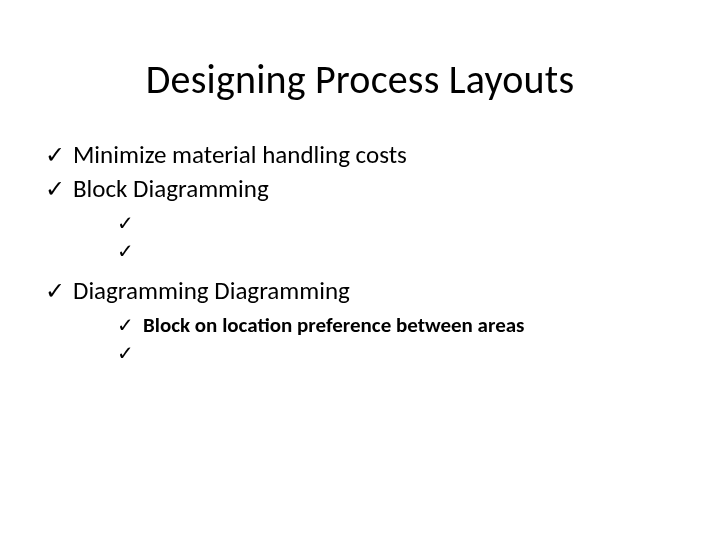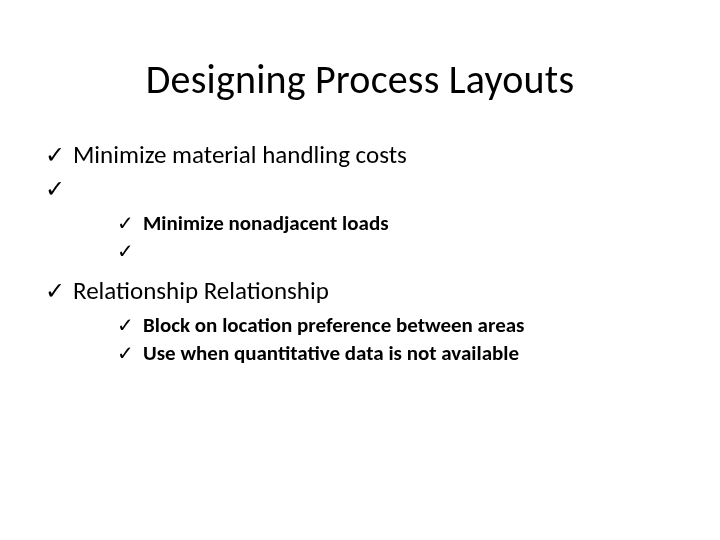--- a/index.html
+++ b/index.html
@@ -22,41 +22,40 @@
   <h1 class="title">Designing Process Layouts</h1>
 
   <ul class="lvl1">
     <li>
       <span class="check">✓</span>
       <span class="label">Minimize material handling costs</span>
     </li>
 
     <li>
       <span class="check">✓</span>
+      <span class="label">Block Diagramming</span>
     </li>
   </ul>
   <ul class="lvl2">
     <li>
       <span class="check">✓</span>
-      <span class="label" style="max-width:320px">Minimize nonadjacent loads</span>
     </li>
     <li>
       <span class="check">✓</span>
     </li>
   </ul>
 
   <ul class="lvl1">
     <li>
       <span class="check">✓</span>
-      <span class="label">Relationship Relationship</span>
+      <span class="label">Diagramming Diagramming</span>
     </li>
   </ul>
   <ul class="lvl2">
     <li>
       <span class="check">✓</span>
       <span class="label">Block on location preference between areas</span>
     </li>
     <li>
       <span class="check">✓</span>
-      <span class="label">Use when quantitative data is not available</span>
     </li>
   </ul>
 </div>
 
 </body></html>

